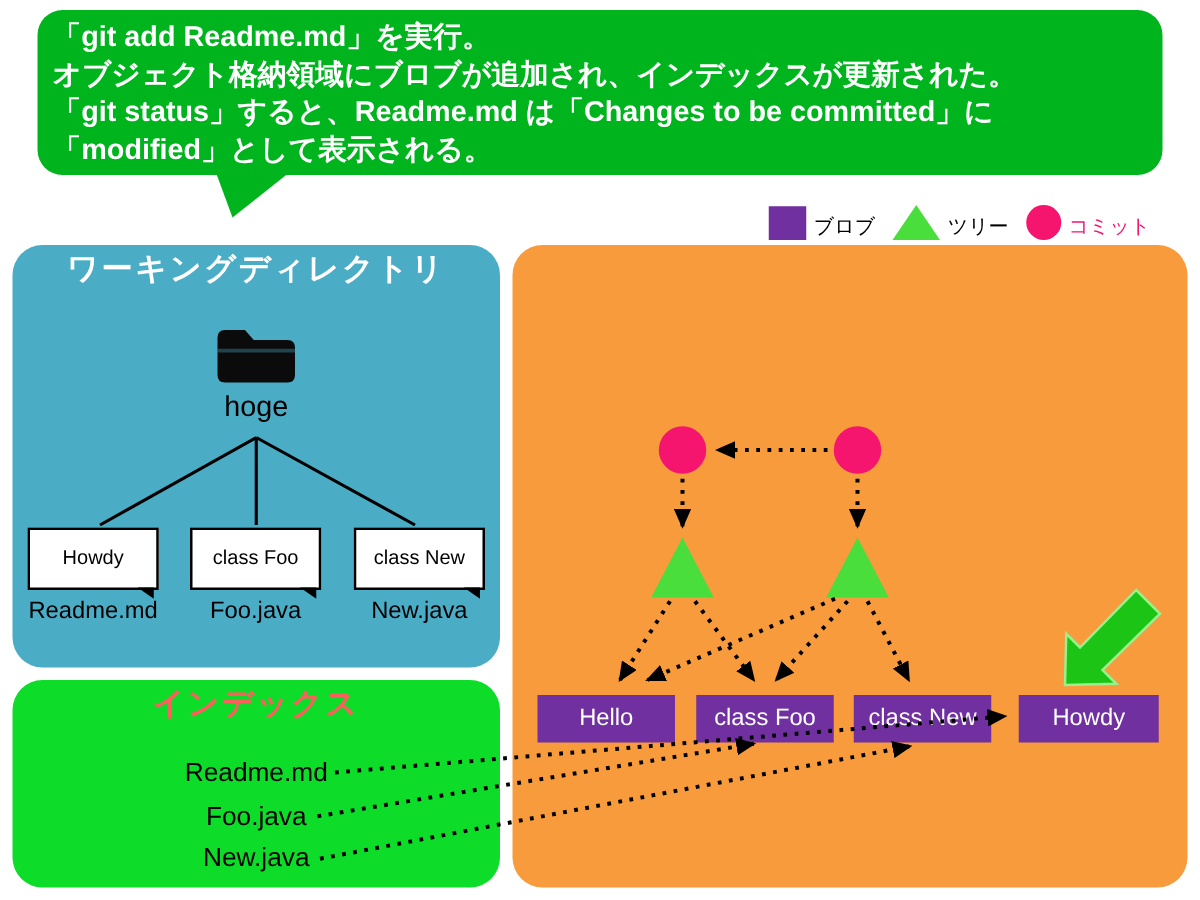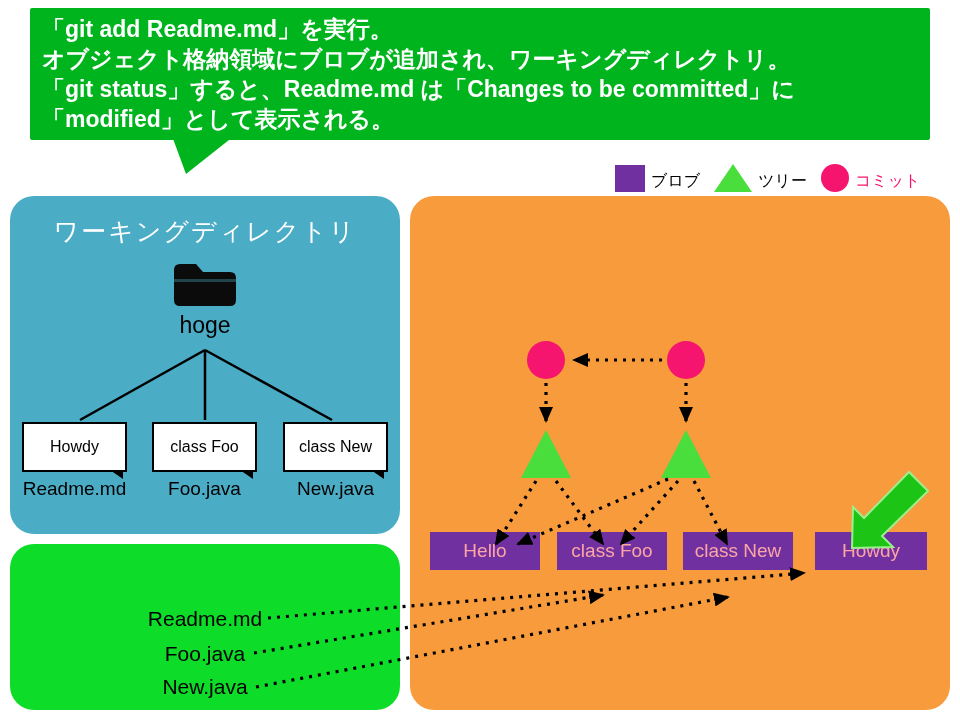--- a/index.html
+++ b/index.html
@@ -3,40 +3,40 @@
 <meta charset="utf-8">
 <style>
   * { margin:0; padding:0; box-sizing:border-box; }
   html,body { width:960px; height:720px; }
   body { font-family:"Liberation Sans", sans-serif; background:#fff; position:relative; overflow:hidden; }
 
   #stage { position:absolute; left:0; top:0; width:960px; height:720px; }
 
   
   #bubble { position:absolute; left:30px; top:8px; width:900px; height:132px;
-            background:#00B41E; border-radius:2px; color:#fff; font-weight:bold;
+            background:#00B41E; border-radius:20px; color:#fff; font-weight:bold;
             font-size:23px; line-height:30px; padding:6px 12px; }
   #bubble-tail { position:absolute; left:172px; top:136px; width:0; height:0;
             border-left:14px solid transparent; border-right:48px solid transparent;
             border-top:38px solid #00B41E; }
 
   
   #legend { position:absolute; left:615px; top:160px; height:32px; display:flex; align-items:flex-end; font-size:16px; color:#000; }
   .sw-blob { width:30px; height:27px; background:#7030A0; display:inline-block; }
   .sw-tree { width:0; height:0; border-left:19px solid transparent; border-right:19px solid transparent; border-bottom:28px solid #4ADE3C; display:inline-block; }
   .sw-commit { width:28px; height:28px; border-radius:50%; background:#F5146E; display:inline-block; }
   .leg-label { margin:0 14px 0 6px; white-space:nowrap; }
   .commit-c { color:#F5146E;margin-top:33px; }
 
   
   .panel { position:absolute; border-radius:24px; }
   #wd    { left:10px;  top:196px; width:390px; height:338px; background:#4BACC6; }
   #idx   { left:10px;  top:544px; width:390px; height:166px; background:#0DDC28; }
   #store { left:410px; top:196px; width:540px; height:514px; background:#F79B3C; }
-  .panel-title { text-align:center; color:#fff; font-weight:normal; font-size:25px; padding-top:19px; letter-spacing:2px; white-space:nowrap; }
+  .panel-title { text-align:center; color:#fff; font-weight:bold; font-size:25px; padding-top:2px; letter-spacing:2px; white-space:nowrap; }
   .idx-title { color:#FF5E5E; }
 
   
   #folder { position:absolute; left:162px; top:64px; }
   #hoge { position:absolute; left:130px; top:116px; width:130px; text-align:center; font-size:23px; color:#000; }
   .filebox { position:absolute; top:226px; width:105px; height:50px; background:#fff; border:2px solid #000;
              text-align:center; line-height:46px; font-size:16px; color:#000; }
   #fb1 { left:12px; } #fb2 { left:142px; } #fb3 { left:273px; }
   .fold { position:absolute; right:2px; bottom:-9px; width:0; height:0;
           border-top:9px solid #000; border-left:13px solid transparent; }
@@ -45,40 +45,40 @@
 
   
   .idx-entry { position:absolute; left:0; width:100%; text-align:center; font-size:21px; color:#000; }
   #ie1 { top:63px; } #ie2 { top:98px; } #ie3 { top:131px; }
 
   
   .commit { position:absolute; width:38px; height:38px; border-radius:50%; background:#F5146E; }
   .c1 { left:117px; top:145px; } .c2 { left:257px; top:145px; }
   .tree { position:absolute; width:0; height:0; border-left:25px solid transparent; border-right:25px solid transparent; border-bottom:48px solid #4ADE3C; }
   .t1 { left:111px; top:234px; } .t2 { left:251px; top:234px; }
-  .blob { position:absolute; top:336px; height:38px; background:#7030A0; color:#fca5a5;
+  .blob { position:absolute; top:360px; height:38px; background:#7030A0; color:#ffffff;
           text-align:center; line-height:38px; font-size:19px; white-space:nowrap; }
   .b1 { left:20px;  width:110px; }
   .b2 { left:147px; width:110px; }
   .b3 { left:273px; width:110px; }
   .b4 { left:405px; width:112px; }
 
   
   #overlay { position:absolute; left:0; top:0; pointer-events:none; }
   .solidline  { stroke:#000; stroke-width:2.5; }
   .dottedline { stroke:#000; stroke-width:3.2; stroke-dasharray:3 6; fill:none; }
 </style>
 </head>
 <body>
 
 <div id="stage">
 
   <div id="bubble">
     <div>「git add Readme.md」を実行。</div>
-    <div>オブジェクト格納領域にブロブが追加され、ワーキングディレクトリ。</div>
+    <div>オブジェクト格納領域にブロブが追加され、インデックスが更新された。</div>
     <div>「git status」すると、Readme.md は「Changes to be committed」に</div>
     <div>「modified」として表示される。</div>
   </div>
   <div id="bubble-tail"></div>
 
   <div id="legend">
     <span class="sw-blob"></span>
     <span class="leg-label">ブロブ</span>
     <span class="sw-tree"></span>
     <span class="leg-label">ツリー</span>
@@ -106,20 +106,21 @@
       <span>class New</span>
       <span class="fold"></span>
     </div>
 
     <div class="flabel" id="fl1">Readme.md</div>
     <div class="flabel" id="fl2">Foo.java</div>
     <div class="flabel" id="fl3">New.java</div>
   </div>
 
   <div id="idx" class="panel">
+    <div class="panel-title idx-title">インデックス</div>
     <div class="idx-entry" id="ie1">Readme.md</div>
     <div class="idx-entry" id="ie2">Foo.java</div>
     <div class="idx-entry" id="ie3">New.java</div>
   </div>
 
   <div id="store" class="panel">
     <div class="commit c1"></div>
     <div class="commit c2"></div>
     <div class="tree t1"></div>
     <div class="tree t2"></div>

